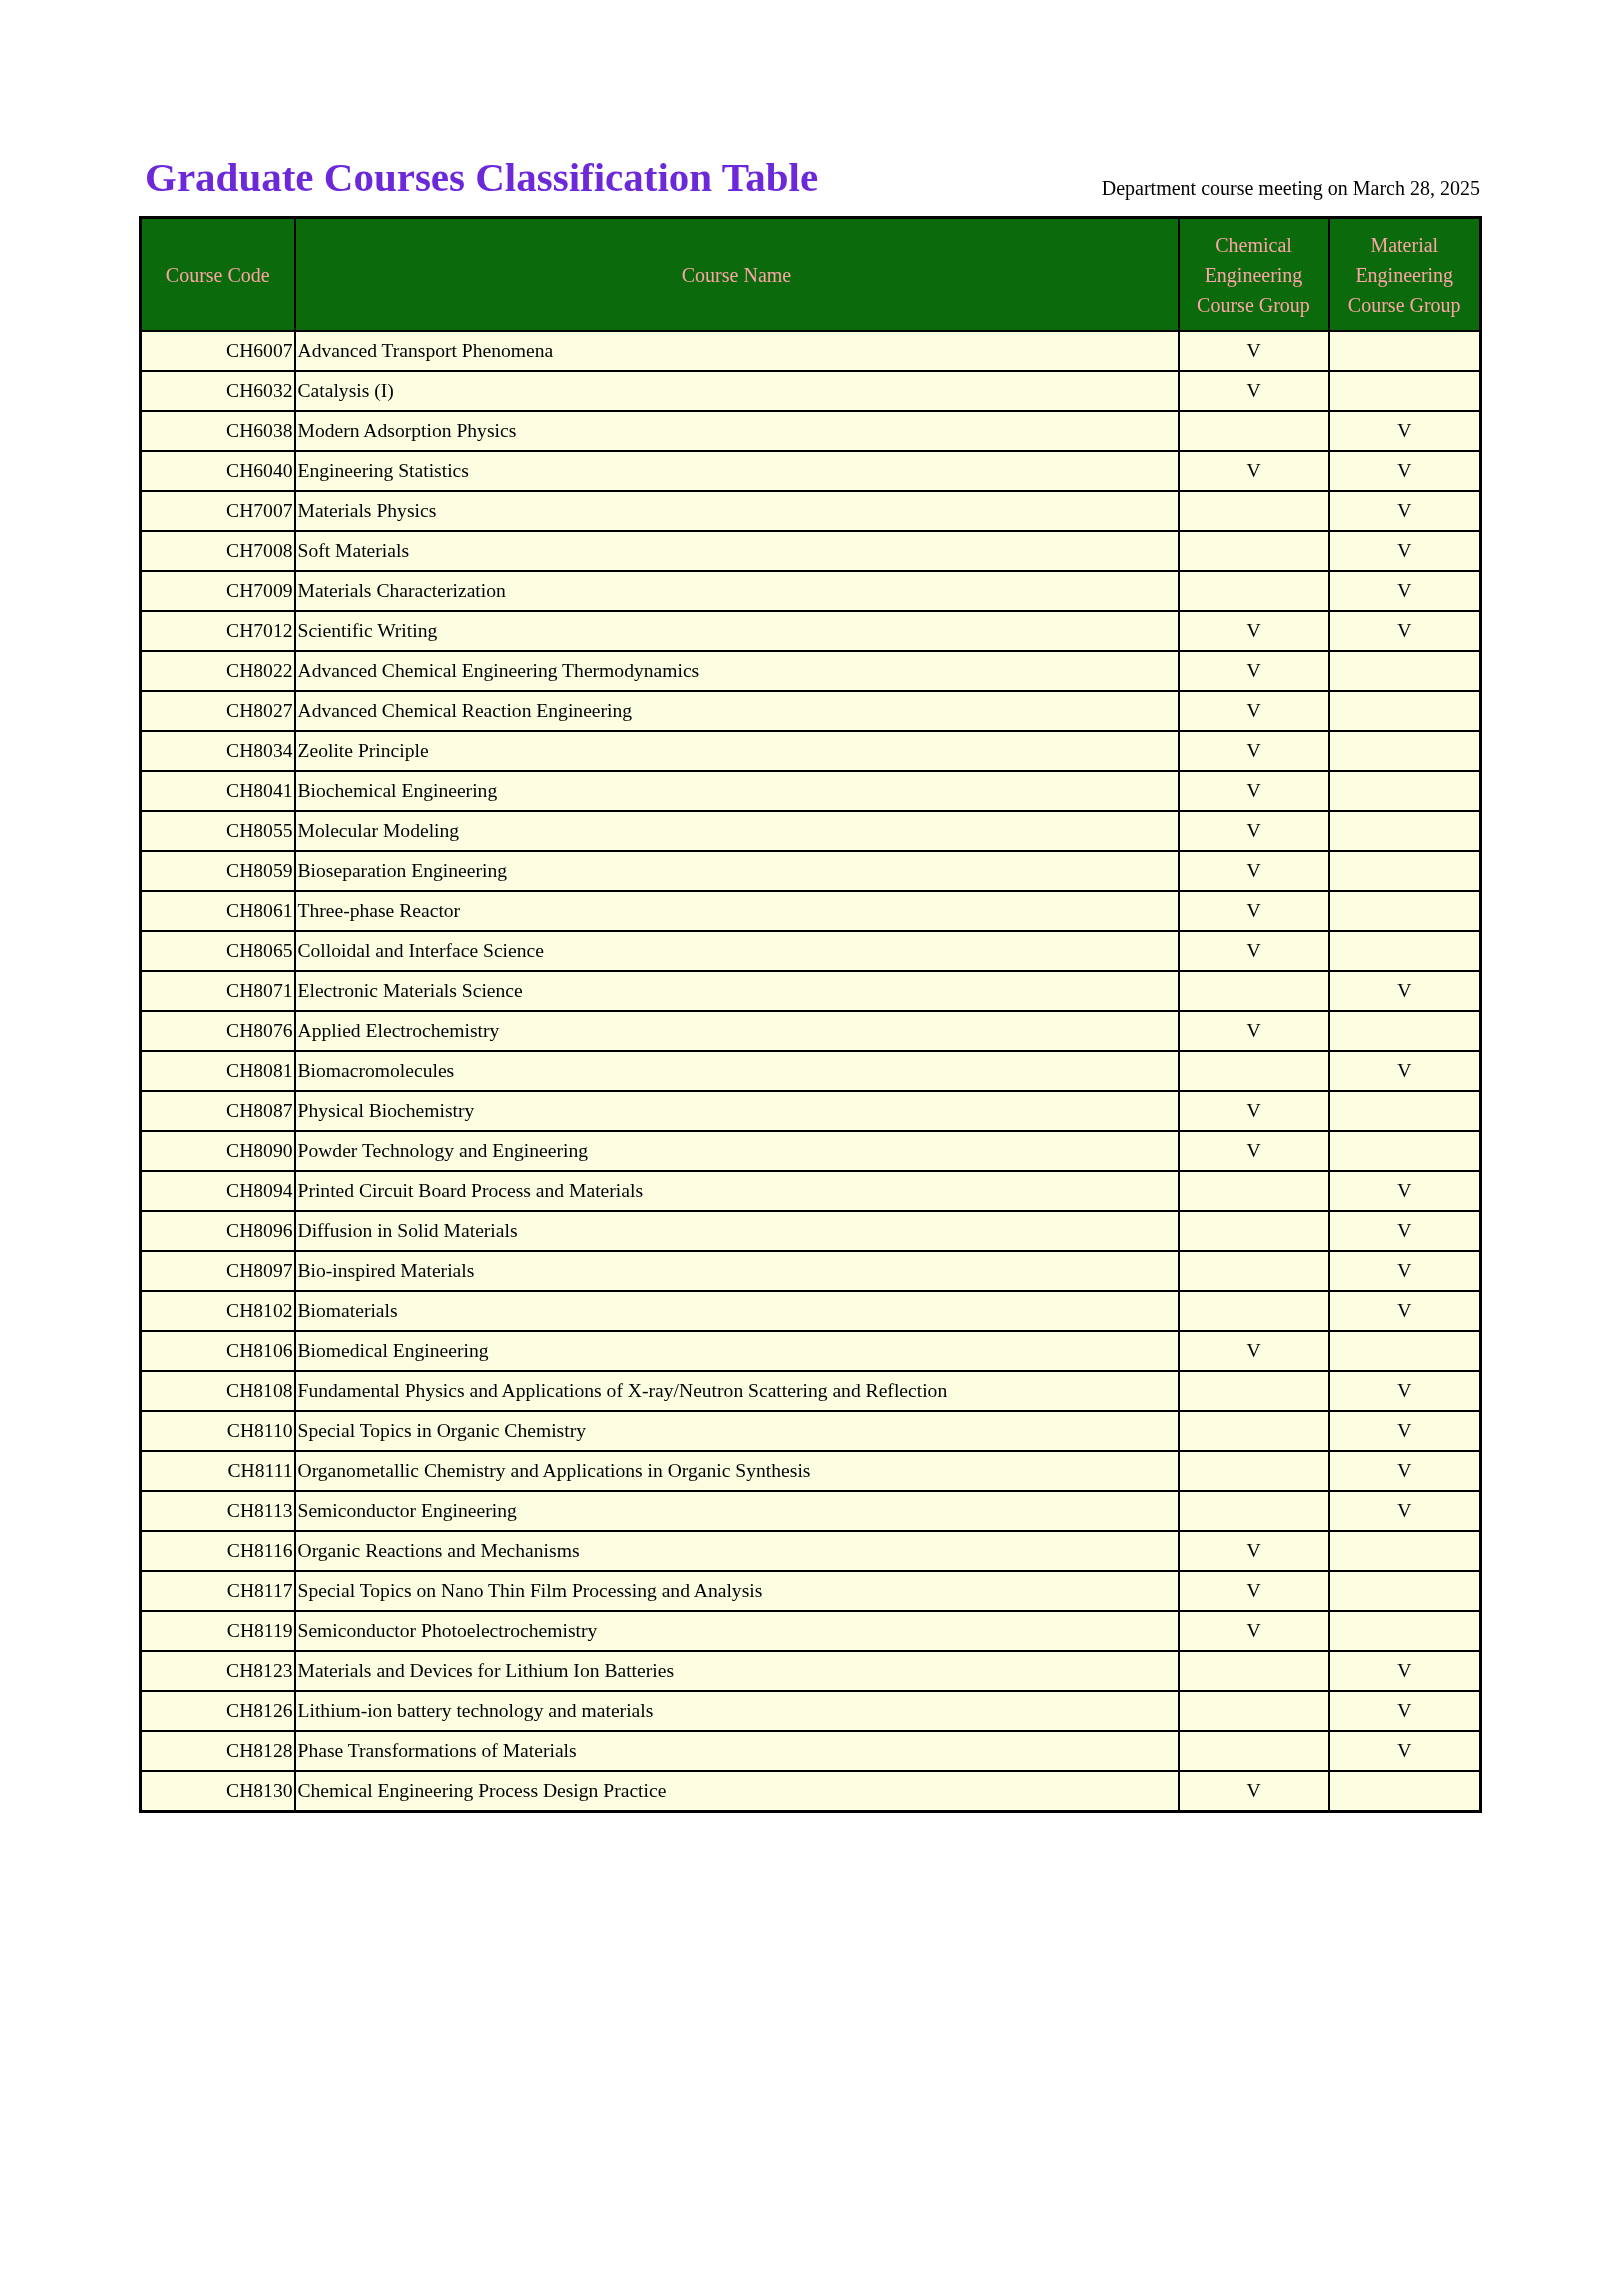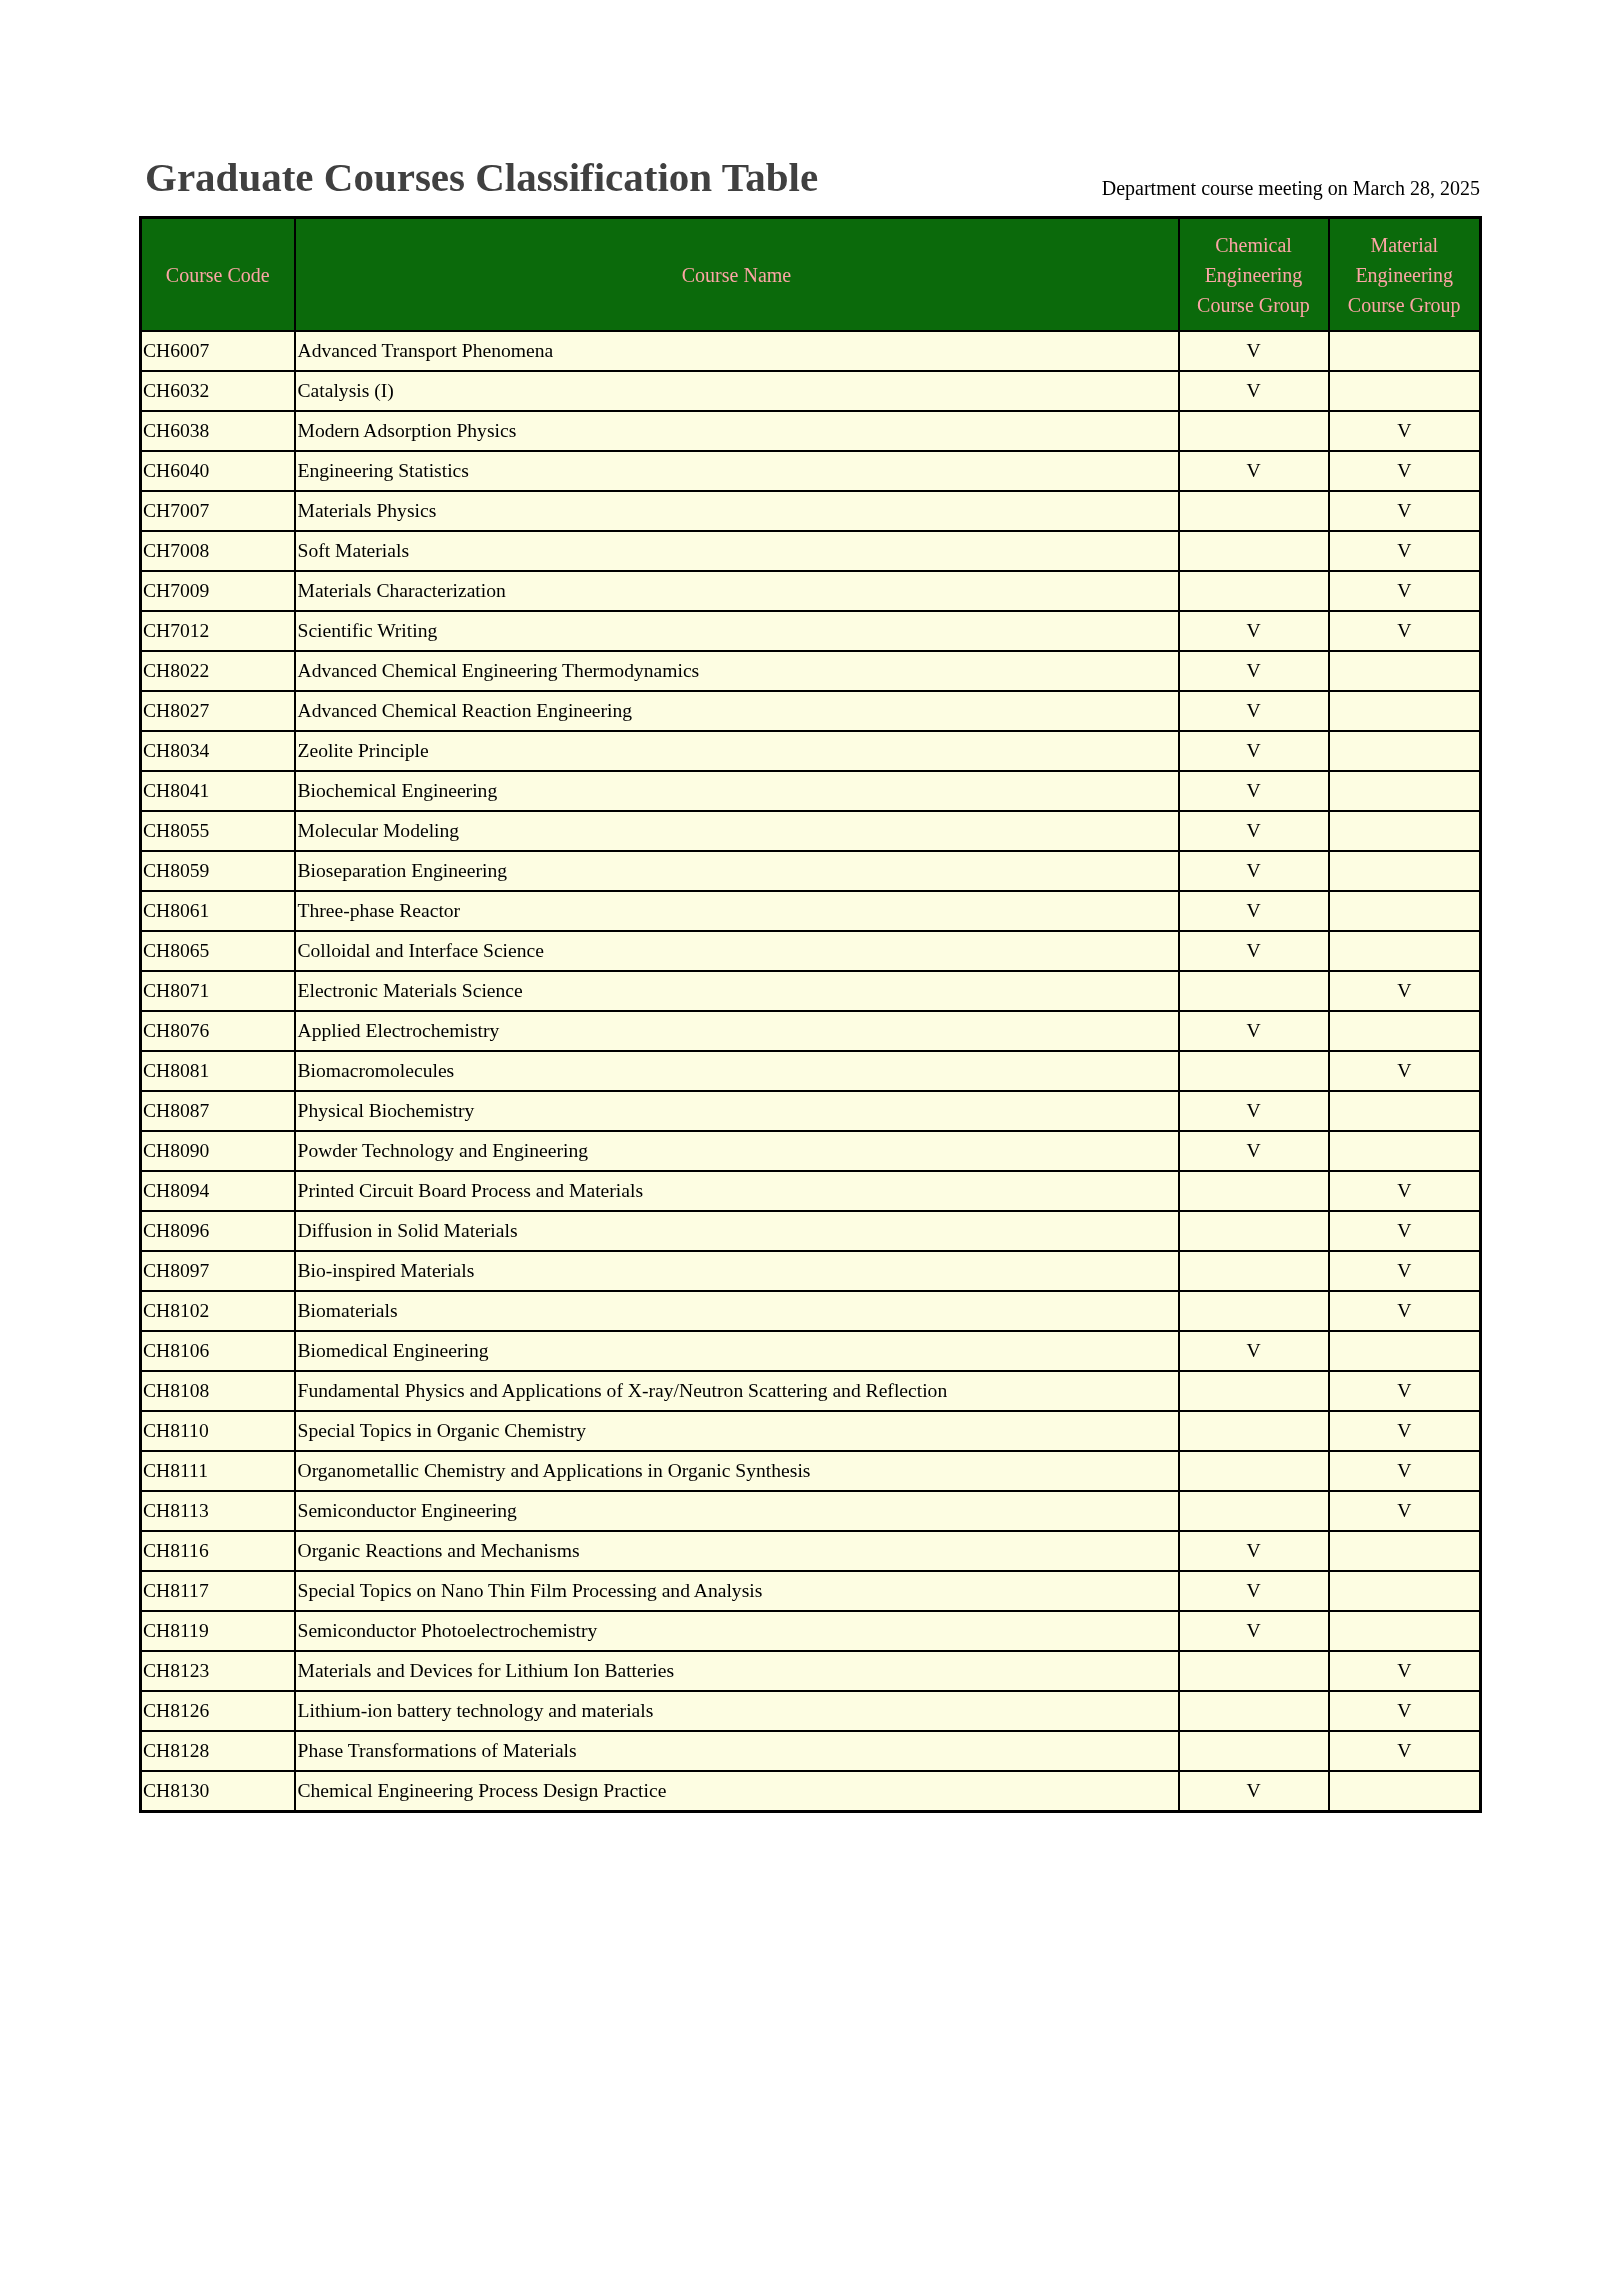--- a/index.html
+++ b/index.html
@@ -14,21 +14,21 @@
     background: #ffffff;
     font-family: "Liberation Serif", "DejaVu Serif", serif;
     overflow: hidden;
   }
   .doc-title {
     position: absolute;
     left: 145px;
     top: 157px;
     font-size: 41px;
     font-weight: bold;
-    color: #404040;
+    color: #6d28d9;
     white-space: nowrap;
     line-height: 1;
   }
   .doc-note {
     position: absolute;
     right: 143px;
     top: 178px;
     font-size: 20px;
     color: #000000;
     white-space: nowrap;
@@ -64,21 +64,21 @@
     line-height: 1.5;
   }
   .classification-table tbody td {
     height: 36px;
     font-size: 19.6px;
     color: #000000;
     vertical-align: middle;
     background: #fdfde2;
   }
   td.code-cell {
-    text-align: left;
+    text-align: right;
   }
   td.name-cell {
     text-align: left;
     padding-left: 2px;
     padding-right: 3.9px;
     white-space: nowrap;
   }
   td.mark-cell {
     text-align: center;
     font-size: 20px;

